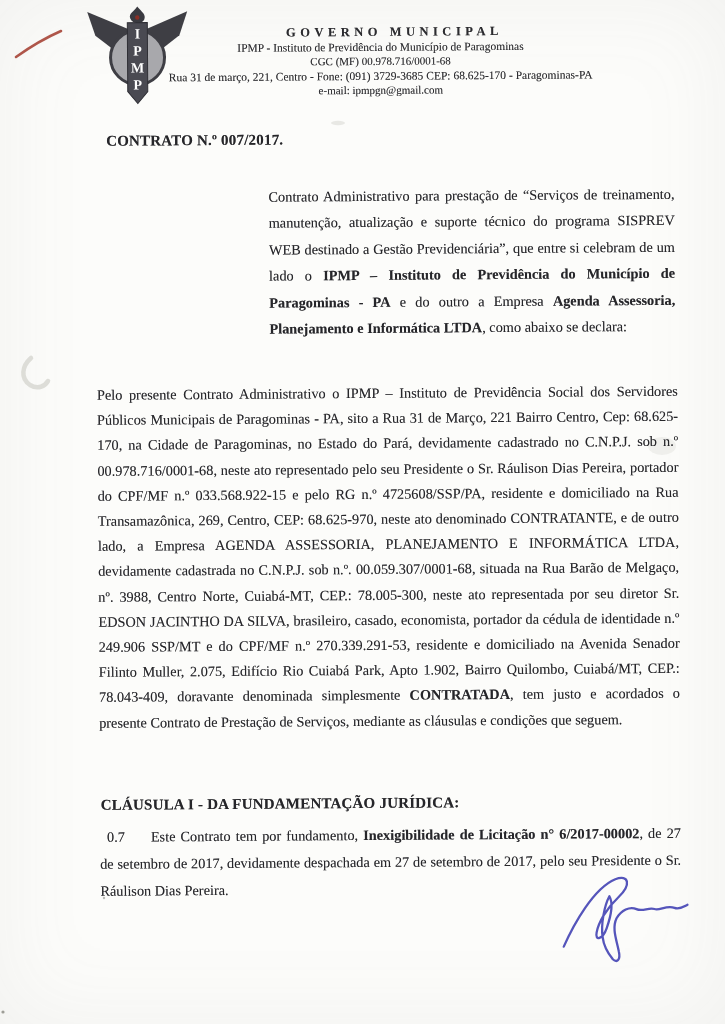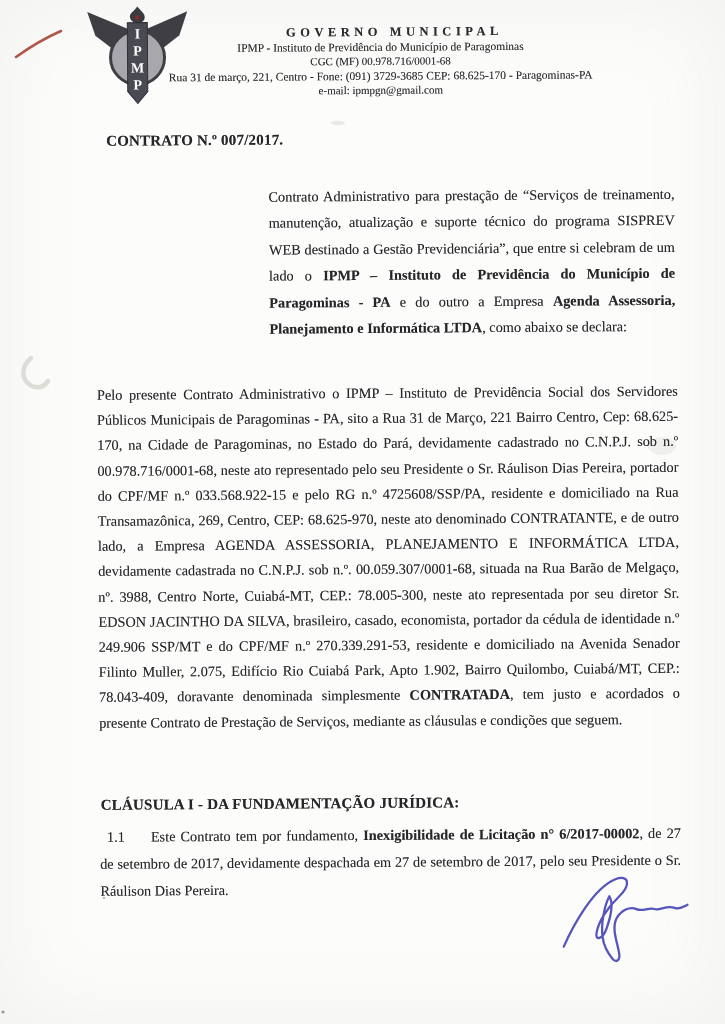--- a/index.html
+++ b/index.html
@@ -102,20 +102,20 @@
       <div class="mail">e-mail: ipmpgn@gmail.com</div>
     </div>
 
     <div class="contract-no">CONTRATO N.º 007/2017.</div>
 
     <p class="preamble"><span>Contrato Administrativo para prestação de “Serviços de treinamento, manutenção, atualização e suporte técnico do programa SISPREV WEB destinado a Gestão Previdenciária”, que entre si celebram de um lado o </span><b>IPMP – Instituto de Previdência do Município de Paragominas - PA</b><span> e do outro a Empresa </span><b>Agenda Assessoria, Planejamento e Informática LTDA</b><span>, como abaixo se declara:</span></p>
 
     <p class="body-par"><span>Pelo presente Contrato Administrativo o IPMP – Instituto de Previdência Social dos Servidores Públicos Municipais de Paragominas - PA, sito a Rua 31 de Março, 221 Bairro Centro, Cep: 68.625-170, na Cidade de Paragominas, no Estado do Pará, devidamente cadastrado no C.N.P.J. sob n.º 00.978.716/0001-68, neste ato representado pelo seu Presidente o Sr. Ráulison Dias Pereira,  portador do CPF/MF n.º 033.568.922-15 e pelo  RG n.º 4725608/SSP/PA, residente e domiciliado na Rua Transamazônica, 269, Centro, CEP: 68.625-970, neste ato denominado CONTRATANTE, e de outro lado, a Empresa AGENDA ASSESSORIA, PLANEJAMENTO E INFORMÁTICA LTDA, devidamente cadastrada no C.N.P.J. sob n.º. 00.059.307/0001-68, situada na Rua Barão de Melgaço, nº. 3988, Centro Norte, Cuiabá-MT, CEP.: 78.005-300, neste ato representada por seu diretor Sr. EDSON JACINTHO DA SILVA, brasileiro, casado, economista, portador da cédula de identidade n.º 249.906 SSP/MT e do CPF/MF n.º 270.339.291-53, residente e domiciliado na Avenida Senador Filinto Muller, 2.075, Edifício Rio Cuiabá Park, Apto 1.902, Bairro Quilombo, Cuiabá/MT, CEP.: 78.043-409, doravante denominada simplesmente </span><b>CONTRATADA</b><span>, tem justo e acordados o presente Contrato de Prestação de Serviços, mediante as cláusulas e condições que seguem.</span></p>
 
     <h2 class="clause-head">CLÁUSULA I - DA FUNDAMENTAÇÃO JURÍDICA:</h2>
-    <p class="clause-par"><span class="item-no">1.1</span><span class="tab"></span><span><span>Este Contrato tem por fundamento, </span><b>Inexigibilidade de Licitação n° 6/2017-00002</b><span>, de 27 de setembro de 2017, devidamente despachada em 27 de setembro de 2017, pelo seu Presidente o Sr. Ráulison Dias Pereira.</span></span></p>
+    <p class="clause-par"><span class="item-no">0.7</span><span class="tab"></span><span><span>Este Contrato tem por fundamento, </span><b>Inexigibilidade de Licitação n° 6/2017-00002</b><span>, de 27 de setembro de 2017, devidamente despachada em 27 de setembro de 2017, pelo seu Presidente o Sr. Ráulison Dias Pereira.</span></span></p>
 
     <svg class="signature" viewBox="0 0 140 100">
       <path d="M8,76 C18,54 38,18 60,9 C74,4 76,15 63,27 C51,38 43,52 41,62 C39,71 47,69 51,58 C55,47 58,33 54,26 C49,35 45,54 47,67 C48,76 53,84 57,89 C61,93 65,90 63,81 C61,70 56,58 61,48 C66,40 74,36 81,39 C87,42 93,37 99,39 C104,41 111,35 119,38 C124,40 128,37 132,35" fill="none" stroke-width="2.3" stroke-linecap="round" stroke-linejoin="round" opacity="0.88" stroke="#3d3db2"></path>
     </svg>
 
   </div>
 </div>
 
 </body></html>

